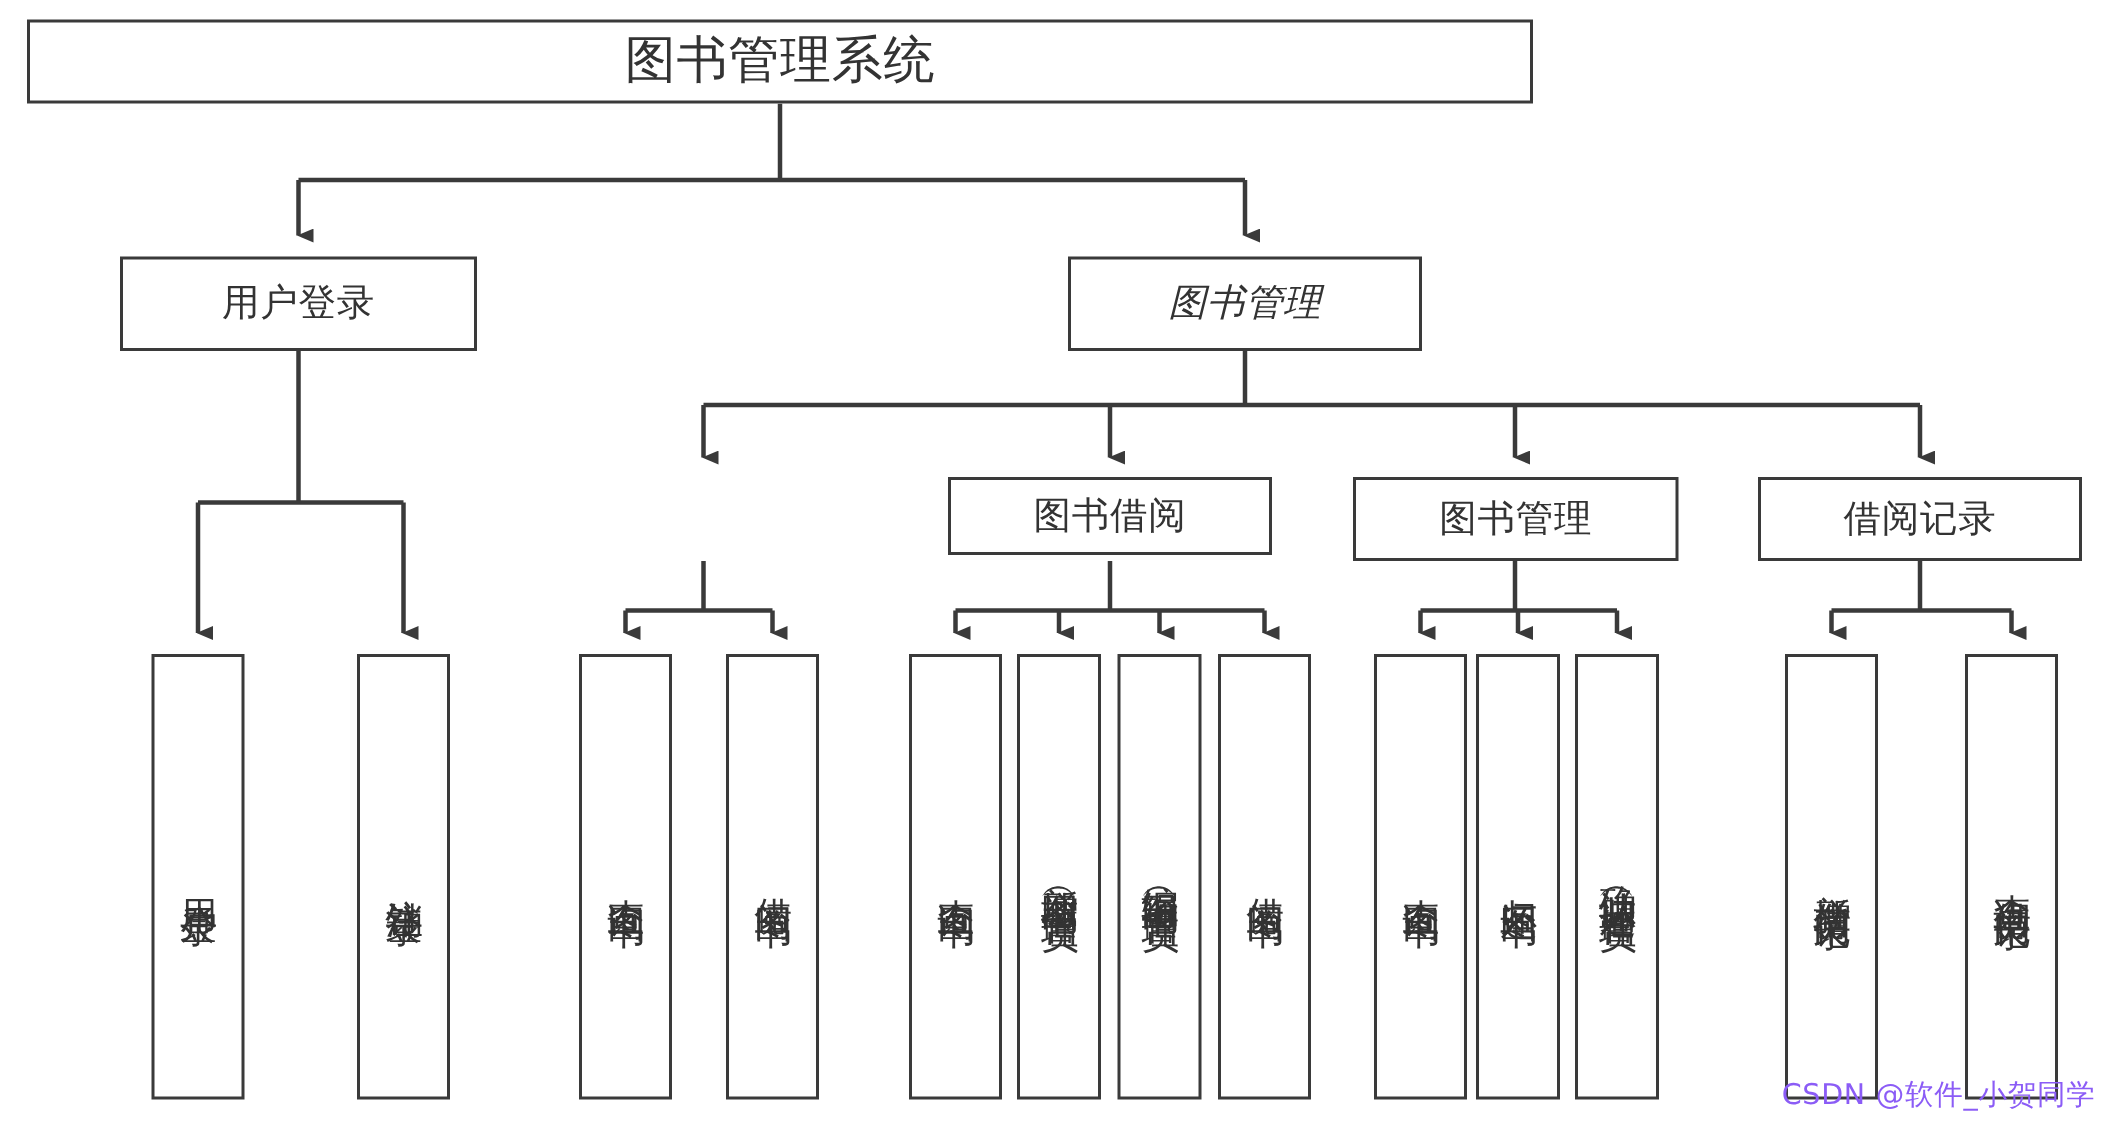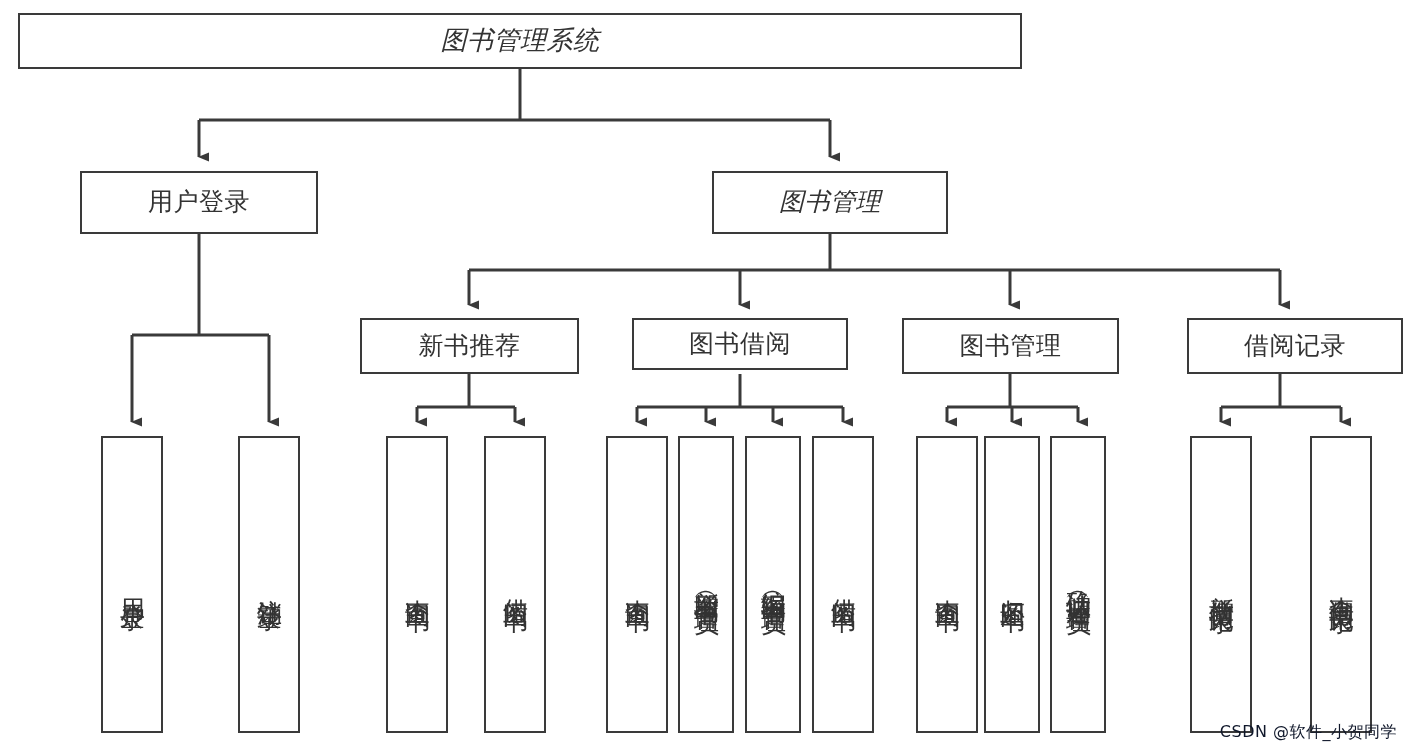--- a/index.html
+++ b/index.html
@@ -42,43 +42,42 @@
     line-height: 1.22;
     letter-spacing: 0.5px;
     white-space: nowrap;
     color: #333333;
   }
   
   .node.horiz .node-label {
     font-size: 25px;
   }
   .node.root .node-label {
-    font-size: 26px;
-    font-style: italic;
+    font-size: 34px;
   }
   
   .node.vert {
     align-items: center;
     justify-content: center;
     padding: 6px 0;
   }
   .node.vert .node-label {
     writing-mode: vertical-rl;
     text-orientation: upright;
     font-size: 25px;
     line-height: 1.12;
     letter-spacing: 3px;
     white-space: nowrap;
   }
   #watermark {
     position: absolute;
     right: 8px;
     bottom: 4px;
-    font-size: 16px;
-    color: #0f172a;
+    font-size: 19px;
+    color: #8b5cf6;
     letter-spacing: 0.5px;
     z-index: 5;
     white-space: nowrap;
     font-family: "DejaVu Sans", "Liberation Sans", sans-serif;
     text-align: center;
   }
 </style>
 </head>
 <body>
 
@@ -138,30 +137,27 @@
     <span class="node-label">图书管理系统</span>
   </div>
 
   <div class="node horiz" style="left: 80px; top: 171px; width: 238px; height: 63px;">
     <span class="node-label">用户登录</span>
   </div>
   <div class="node horiz" style="left: 712px; top: 171px; width: 236px; height: 63px; font-style: italic;">
     <span class="node-label">图书管理</span>
   </div>
 
-  <div class="node horiz" style="left: 360px; top: 318px; width: 219px; height: 56px;">
-    <span class="node-label">新书推荐</span>
-  </div>
   <div class="node horiz" style="left: 632px; top: 318px; width: 216px; height: 52px;">
     <span class="node-label">图书借阅</span>
   </div>
   <div class="node horiz" style="left: 902px; top: 318px; width: 217px; height: 56px;">
     <span class="node-label">图书管理</span>
   </div>
-  <div class="node horiz" style="left: 1172px; top: 318px; width: 216px; height: 56px; margin-left: 15px;">
+  <div class="node horiz" style="left: 1172px; top: 318px; width: 216px; height: 56px;">
     <span class="node-label">借阅记录</span>
   </div>
 
   <div class="node vert" style="left: 101px; top: 436px; width: 62px; height: 297px;">
     <span class="node-label">用户登录</span>
   </div>
   <div class="node vert" style="left: 238px; top: 436px; width: 62px; height: 297px;">
     <span class="node-label">注销登录</span>
   </div>
   <div class="node vert" style="left: 386px; top: 436px; width: 62px; height: 297px;">

